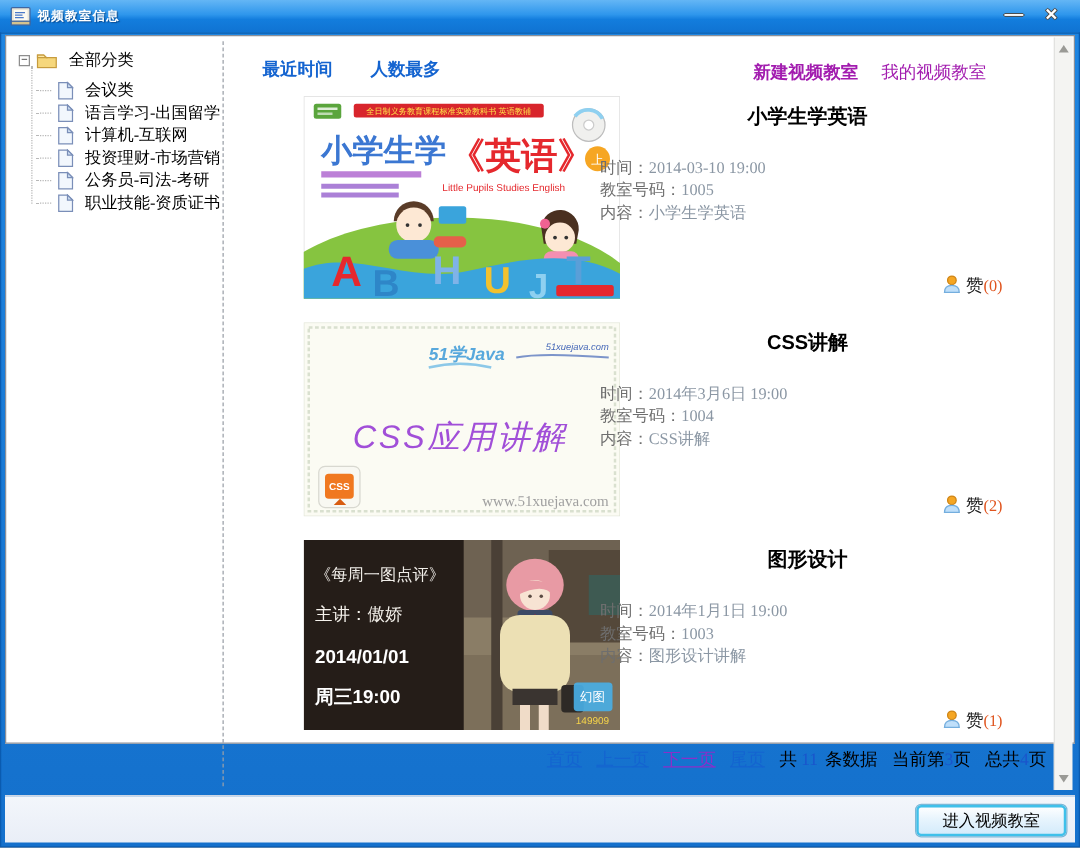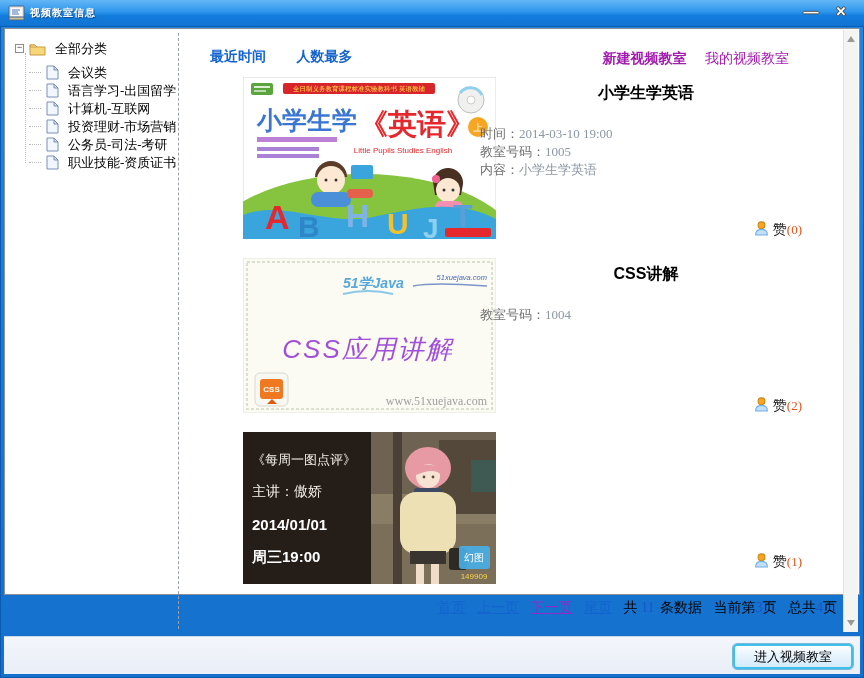--- a/index.html
+++ b/index.html
@@ -66,21 +66,21 @@
   .thumb{position:absolute;left:4px;top:0;cursor:pointer;padding-left:32px;}
   .thumb svg{display:block;}
   .info{position:absolute;left:273px;top:0;width:332px;}
   .room-title{font-size:16px;font-weight:bold;color:#000;text-align:center;margin-top:6px;font-family:"Liberation Sans",sans-serif;}
   .details{margin-top:21px;}
   .detail-line{font-family:"Liberation Serif",serif;font-size:13px;color:#6e6e6e;line-height:18px;}
   .detail-line .val{color:#8b97a4;}
   .like{position:absolute;right:37px;white-space:nowrap;cursor:pointer;}
   .room-1 .like{top:143px;}
   .room-2 .like{top:138px;}
-  .room-3 .like{top:120px;}
+  .room-3 .like{top:136px;}
   .like svg{vertical-align:-2px;margin-right:4px;}
   .like-word{font-family:"Liberation Serif",serif;font-size:14px;color:#1a1a1a;}
   .like-count{font-family:"Liberation Serif",serif;font-size:13px;color:#e0551f;}
   
   .pagination{position:absolute;right:22px;top:570px;white-space:nowrap;font-family:"Liberation Serif",serif;font-size:14px;color:#000;}
   .pg-link{color:#1464d0;text-decoration:underline;margin-left:8px;cursor:pointer;}
   .pg-link.visited{color:#8b2fc9;}
   .pg-text{margin-left:8px;color:#000;}
   .pg-num{color:#1a55cc;}
   
@@ -259,21 +259,23 @@
           <rect x="12" y="115" width="33" height="33" rx="5" fill="#f8f8f2" stroke="#d8d8d0"></rect>
           <rect x="17" y="121" width="23" height="20" rx="3" fill="#f07820"></rect>
           <path d="M29 141 L34 146 L24 146 Z" fill="#d85c10"></path>
           <text x="28.5" y="134" text-anchor="middle" font-size="8" font-weight="bold" fill="#ffffff">CSS</text>
           <text x="244" y="147" text-anchor="end" font-size="12" fill="#a0a0a0" font-family="Liberation Serif, serif">www.51xuejava.com</text>
         </svg>
       </div>
       <div class="info">
         <div class="room-title">CSS讲解</div>
         <div class="details">
+          <div class="detail-line"><span class="lbl">时间：</span><span class="val">2014年3月6日  19:00</span></div>
           <div class="detail-line"><span class="lbl">教室号码：</span><span class="val">1004</span></div>
+          <div class="detail-line"><span class="lbl">内容：</span><span class="val">CSS讲解</span></div>
         </div>
       </div>
       <div class="like">
         <svg width="15" height="15" viewBox="0 0 14 14">
           <circle cx="7" cy="4" r="3.2" fill="#f5a623" stroke="#d08616"></circle>
           <path d="M1.5 13 Q1.5 7.8 7 7.8 Q12.5 7.8 12.5 13 Z" fill="#bfdffa" stroke="#74aede"></path>
         </svg><span class="like-word">赞</span><span class="like-count">(2)</span>
       </div>
     </div>
 
@@ -301,20 +303,28 @@
           <rect x="157" y="60" width="56" height="62" rx="16" fill="#ece0b4"></rect>
           <rect x="167" y="119" width="36" height="13" fill="#3a3430"></rect>
           <rect x="173" y="132" width="8" height="20" fill="#f0dcc8"></rect>
           <rect x="188" y="132" width="8" height="20" fill="#f0dcc8"></rect>
           <rect x="206" y="116" width="18" height="22" rx="3" fill="#2e2a26"></rect>
           <rect x="216" y="114" width="31" height="23" rx="3" fill="#49aee4" opacity="0.92"></rect>
           <text x="231" y="129" text-anchor="middle" font-size="10" fill="#ffffff">幻图</text>
           <text x="231" y="147" text-anchor="middle" font-size="8" fill="#f6d44a">149909</text>
         </svg>
       </div>
+      <div class="info">
+        <div class="room-title">图形设计</div>
+        <div class="details">
+          <div class="detail-line"><span class="lbl">时间：</span><span class="val">2014年1月1日  19:00</span></div>
+          <div class="detail-line"><span class="lbl">教室号码：</span><span class="val">1003</span></div>
+          <div class="detail-line"><span class="lbl">内容：</span><span class="val">图形设计讲解</span></div>
+        </div>
+      </div>
       <div class="like">
         <svg width="15" height="15" viewBox="0 0 14 14">
           <circle cx="7" cy="4" r="3.2" fill="#f5a623" stroke="#d08616"></circle>
           <path d="M1.5 13 Q1.5 7.8 7 7.8 Q12.5 7.8 12.5 13 Z" fill="#bfdffa" stroke="#74aede"></path>
         </svg><span class="like-word">赞</span><span class="like-count">(1)</span>
       </div>
     </div>
 
     <div class="pagination">
       <span class="pg-link">首页</span>

